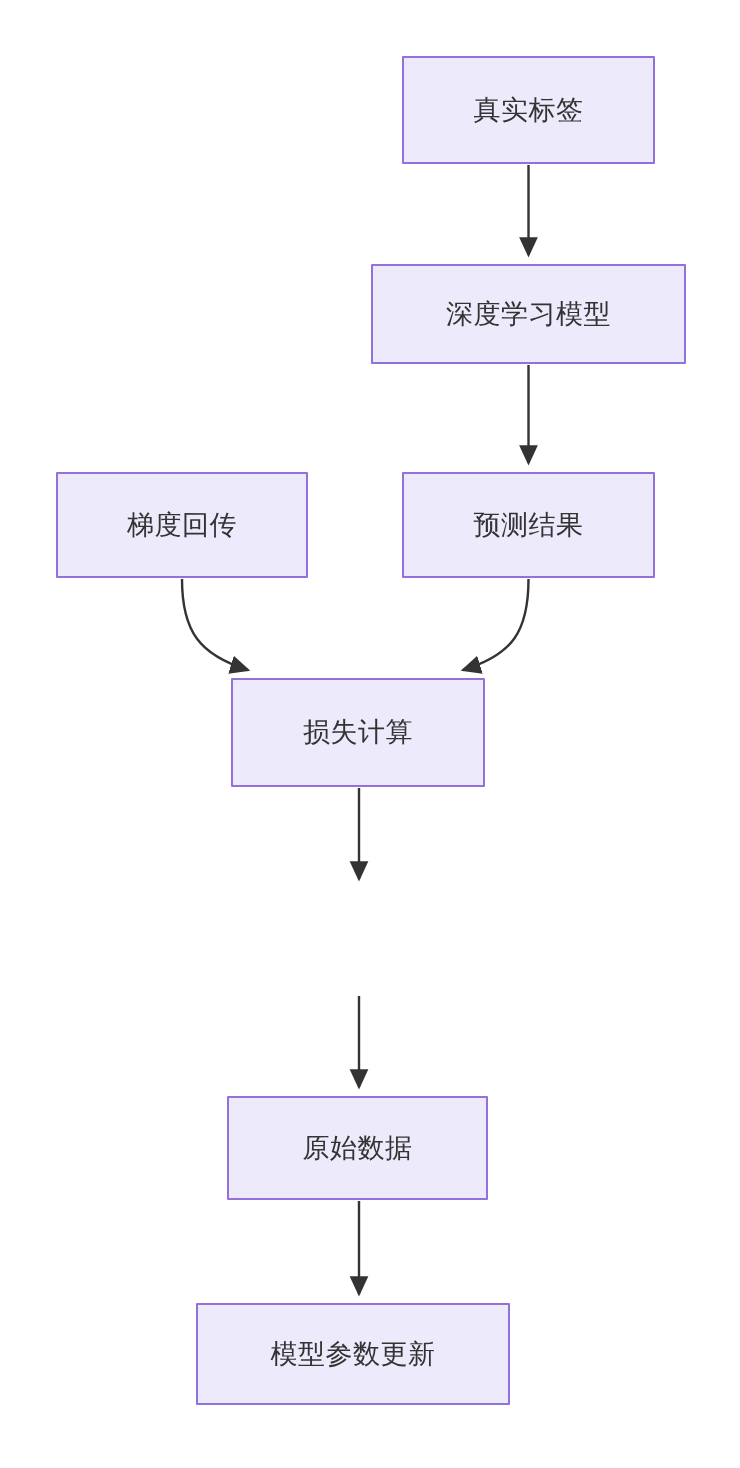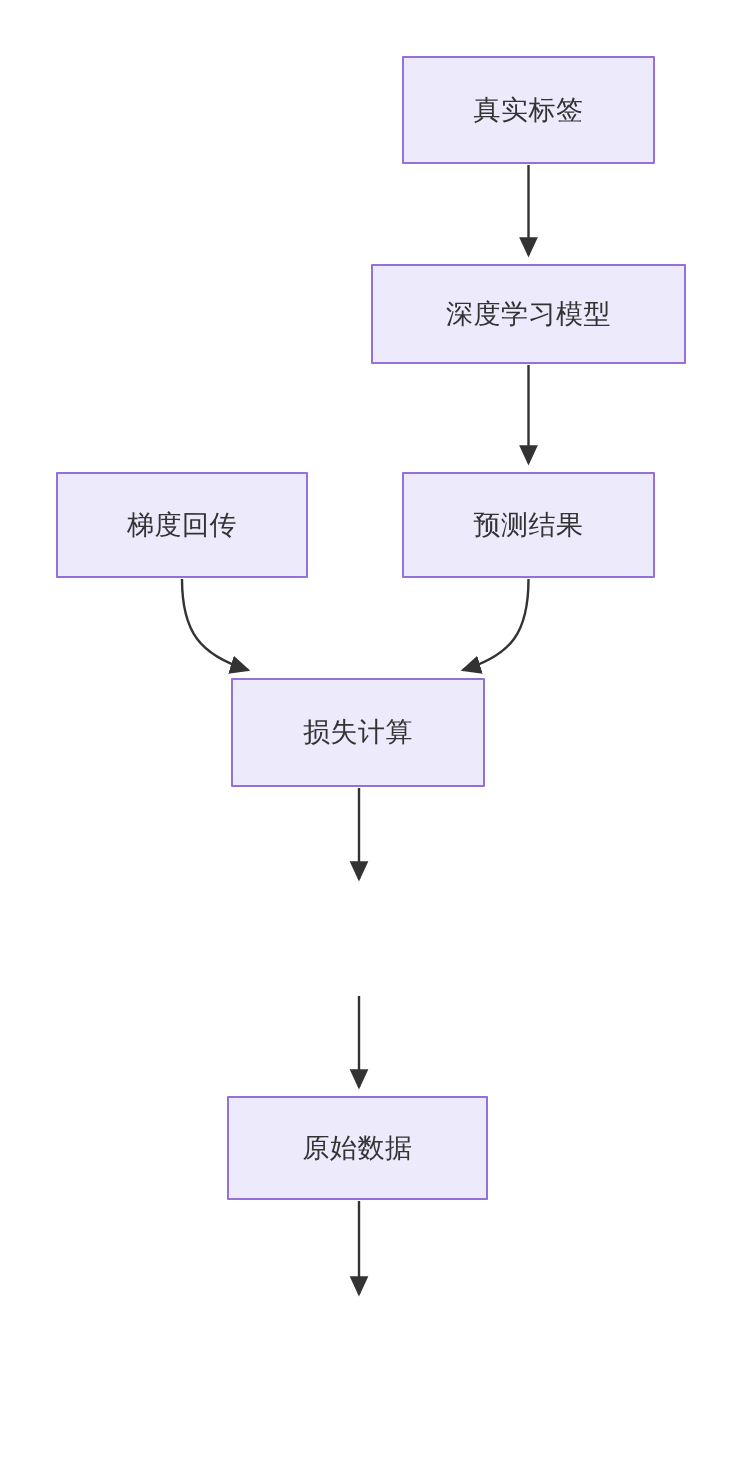--- a/index.html
+++ b/index.html
@@ -93,14 +93,17 @@
 
   <div class="node" style="left:231px; top:678px; width:254px; height:109px;">
     <span class="node-label">损失计算</span>
   </div>
 
 
   <div class="node" style="left:227px; top:1096px; width:261px; height:104px;">
     <span class="node-label">原始数据</span>
   </div>
 
+  <div class="node" style="left:196px; top:1303px; width:314px; height:102px;">
+    <span class="node-label">模型参数更新</span>
+  </div>
 
 </div>
 
 </body></html>

